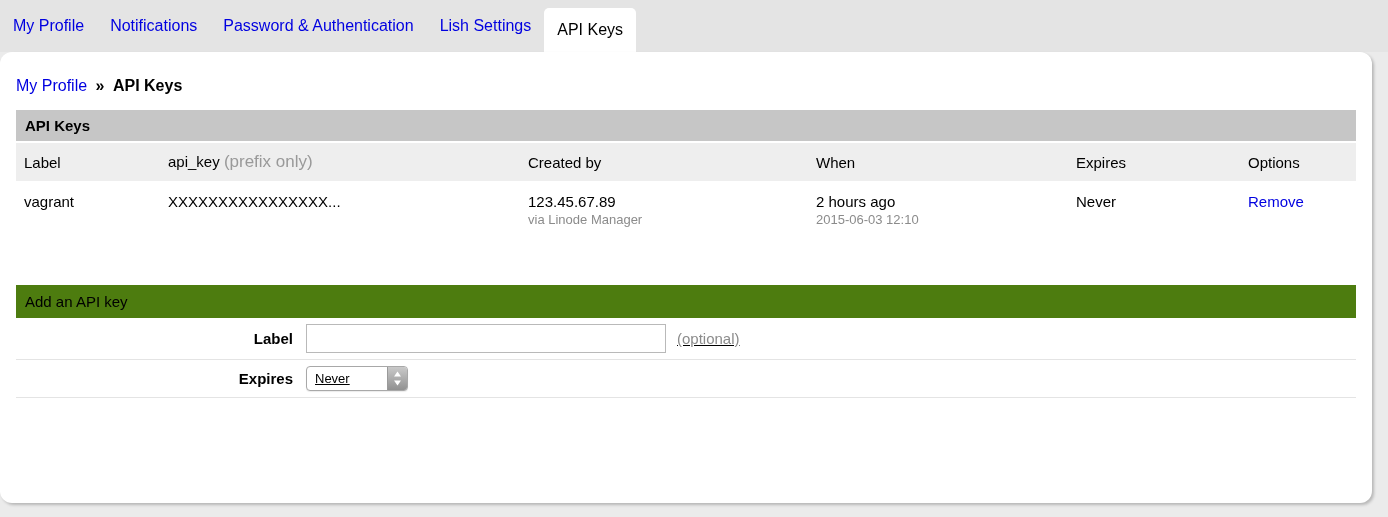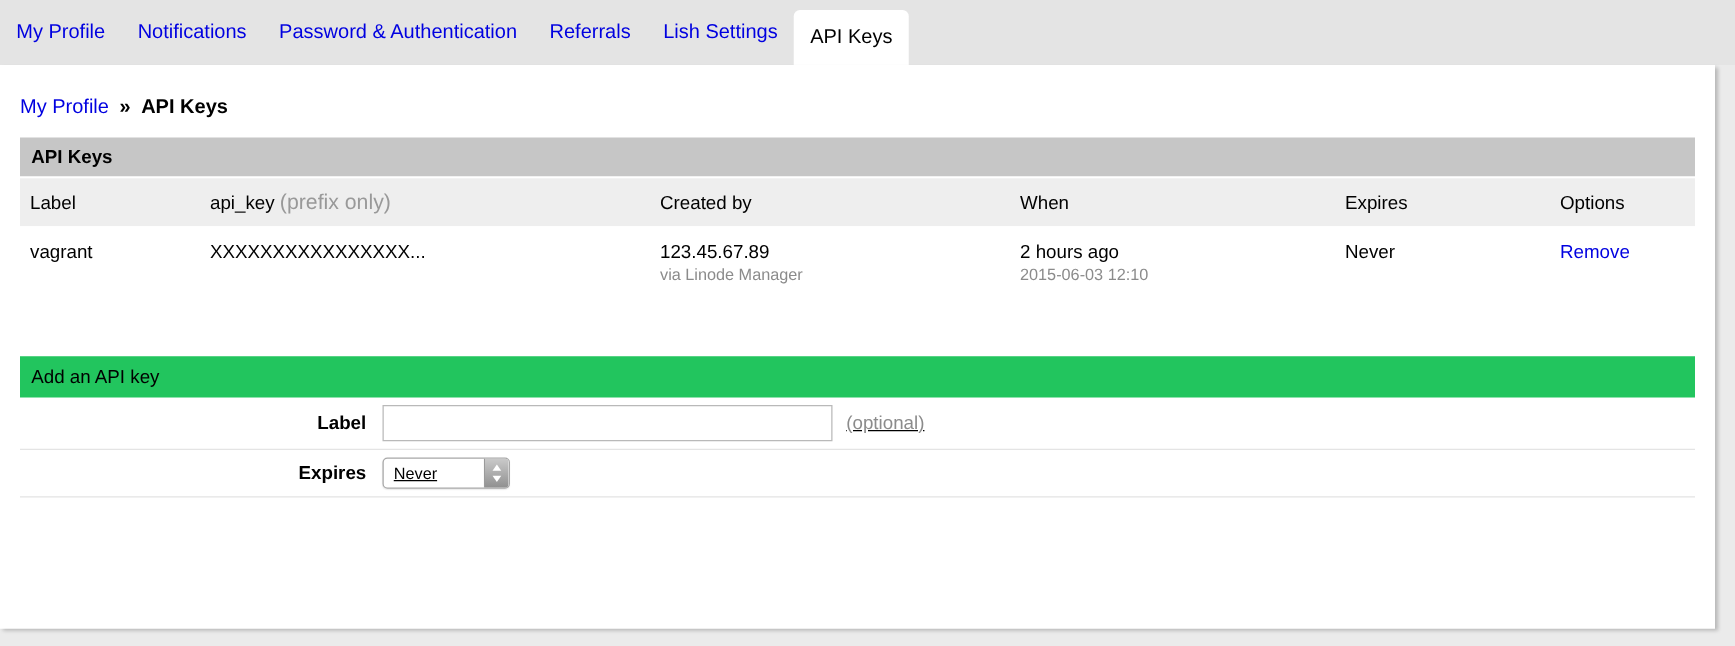--- a/index.html
+++ b/index.html
@@ -37,20 +37,21 @@
     border-radius: 5px 5px 0 0;
   }
 
   
   .content {
     width: 1372px;
     height: 451px;
     background: #fff;
     box-shadow: 2px 2px 3px rgba(0,0,0,0.22);
     position: relative;
+    border-radius: 12px;
   }
 
   
   .breadcrumb {
     padding: 25px 16px 15px 16px;
     font-size: 16px;
   }
   .breadcrumb a { color: #0000e0; text-decoration: none; }
   .breadcrumb .sep { font-weight: bold; padding: 0 4px; }
   .breadcrumb .cur { font-weight: bold; }
@@ -87,21 +88,21 @@
   th.c-when   { width: 260px; }
   th.c-expires{ width: 172px; }
   th.c-options{ width: auto;  }
   .note { color: #999999; font-size: 17px; }
   .sub  { color: #8b8b8b; font-size: 13px; margin-top: 2px; }
   .link { color: #0000e0; text-decoration: none; }
 
   
   .form-section { margin: 50px 16px 0 16px; }
   .form-title {
-    background: #22c55e;
+    background: #4d7c0f;
     font-size: 15px;
     padding: 8px 9px;
   }
   .form-row {
     display: flex;
     align-items: center;
     padding: 6px 0;
     border-bottom: 1px solid #e4e4e4;
   }
   .form-row.last { border-bottom: none; padding-top: 10px; }
@@ -162,21 +163,20 @@
     cursor: pointer;
   }
 </style>
 </head>
 <body>
 
 <div class="tabbar">
   <a class="tab">My Profile</a>
   <a class="tab">Notifications</a>
   <a class="tab">Password &amp; Authentication</a>
-  <a class="tab">Referrals</a>
   <a class="tab">Lish Settings</a>
   <a class="tab active">API Keys</a>
 </div>
 
 <div class="content">
 
   <div class="breadcrumb">
     <a>My Profile</a>
     <span class="sep">»</span>
     <span class="cur">API Keys</span>

